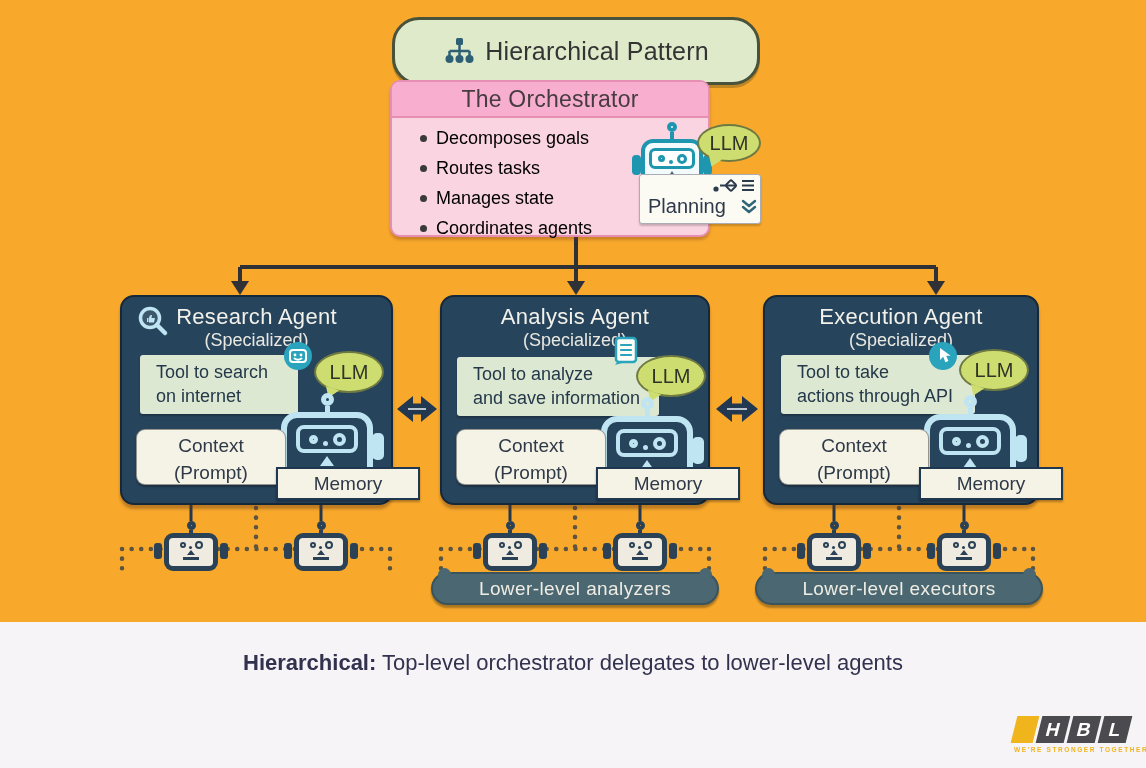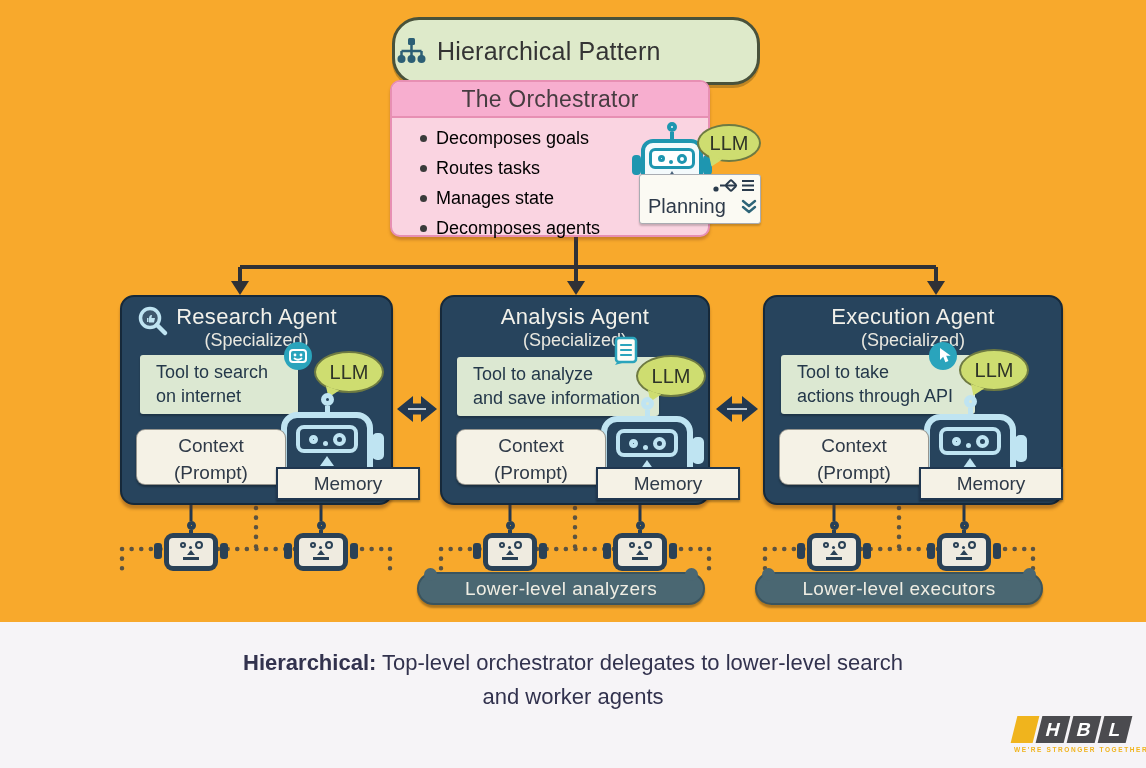--- a/index.html
+++ b/index.html
@@ -13,21 +13,21 @@
     --teal:#1E96B0; --logo-yellow:#F0B41D; --logo-gray:#4B4B4F; --caption-text:#32324E;
   }
   *{margin:0;padding:0;box-sizing:border-box}
   body{font-family:"Liberation Sans",sans-serif;background:#888}
   .canvas{position:relative;width:1146px;height:768px;background:var(--bg);overflow:hidden}
   .abs{position:absolute}
 
   
   .title-pill{left:392px;top:17px;width:368px;height:68px;border-radius:27px;
     background:var(--title-pill-bg);border:3px solid var(--title-pill-border);
-    box-shadow:0 3px 0 rgba(90,70,20,.35);display:flex;align-items:center;justify-content:flex-start;gap:10px}
+    box-shadow:0 3px 0 rgba(90,70,20,.35);display:flex;align-items:center;justify-content:center;gap:10px}
   .title-pill .label{font-size:25px;color:#343434;letter-spacing:.2px}
 
   
   .orc{left:390px;top:80px;width:320px;height:157px;border-radius:10px;background:var(--orc-body);
     border:2px solid var(--orc-border);box-shadow:0 3px 3px rgba(120,60,30,.35)}
   .orc-header{height:36px;border-radius:8px 8px 0 0;background:var(--orc-header);
     border-bottom:2px solid var(--orc-border);display:flex;align-items:center;justify-content:center;
     font-size:23px;color:#463C40;letter-spacing:.2px}
   .orc-bullets{position:absolute;left:26px;top:46px;list-style:none}
   .orc-bullets li{font-size:18px;color:#000000;margin-bottom:9px;position:relative;padding-left:18px;white-space:nowrap}
@@ -175,21 +175,21 @@
     </svg>
     <span class="label">Hierarchical Pattern</span>
   </div>
 
   <div class="abs orc">
     <div class="orc-header">The Orchestrator</div>
     <ul class="orc-bullets">
       <li>Decomposes goals</li>
       <li>Routes tasks</li>
       <li>Manages state</li>
-      <li>Decomposes agents</li>
+      <li>Coordinates agents</li>
     </ul>
     <div class="orcbot">
       <div class="ring"></div>
         <div class="stem"></div>
       <div class="head">
           <div class="ear l"></div>
           <div class="ear r"></div>
         <div class="eyes">
             <span class="eye l"></span>
             <span class="eyedot"></span>
@@ -286,21 +286,21 @@
           <div class="mouth"></div>
       </div>
     </div>
     <div class="card context">
       <div>Context</div>
       <div>(Prompt)</div>
     </div>
     <div class="card memory">Memory</div>
   </div>
 
-  <div class="abs agent" style="left:763px;width:300px">
+  <div class="abs agent" style="left:763px;width:276px">
     <div class="agent-title">Execution Agent</div>
     <div class="agent-sub">(Specialized)</div>
     <div class="tool" style="left:16px;top:58px;width:194px">
       <span>Tool to take</span>
       <span>actions through API</span>
     </div>
     <svg class="abs badge" style="left:162px;top:44px" viewBox="0 0 32 32">
       <circle cx="16" cy="15" r="14" fill="#2AA4BC"></circle>
       <path d="M13 7 v12 l3.2 -3.2 l2.2 5.4 l3 -1.3 l-2.2 -5.2 h4.5 z" fill="#fff"></path>
     </svg>
@@ -425,27 +425,26 @@
             <span class="eye l"></span>
             <span class="eyedot"></span>
             <span class="eye r"></span>
           </div>
       <div class="nose"></div>
           <div class="mouth"></div>
         </div>
       </div>
   </div>
 
-  <div class="abs gpill" style="left:417px">Lower-level analyzers</div>
+  <div class="abs gpill" style="left:431px">Lower-level analyzers</div>
   <div class="abs gpill" style="left:755px">Lower-level executors</div>
 
   <div class="abs band"></div>
   <div class="abs caption">
-    <div><b>Hierarchical:</b><span> Top-level orchestrator delegates to lower-level search</span></div>
-    <div>and worker agents</div>
+    <div><b>Hierarchical:</b><span> Top-level orchestrator delegates to lower-level agents</span></div>
   </div>
 
   <div class="abs logo">
     <div class="logo-blocks">
       <div class="logo-block yellow"></div>
       <div class="logo-block">H</div>
       <div class="logo-block">B</div>
       <div class="logo-block">L</div>
     </div>
     <div class="logo-slogan">WE'RE STRONGER TOGETHER</div>

